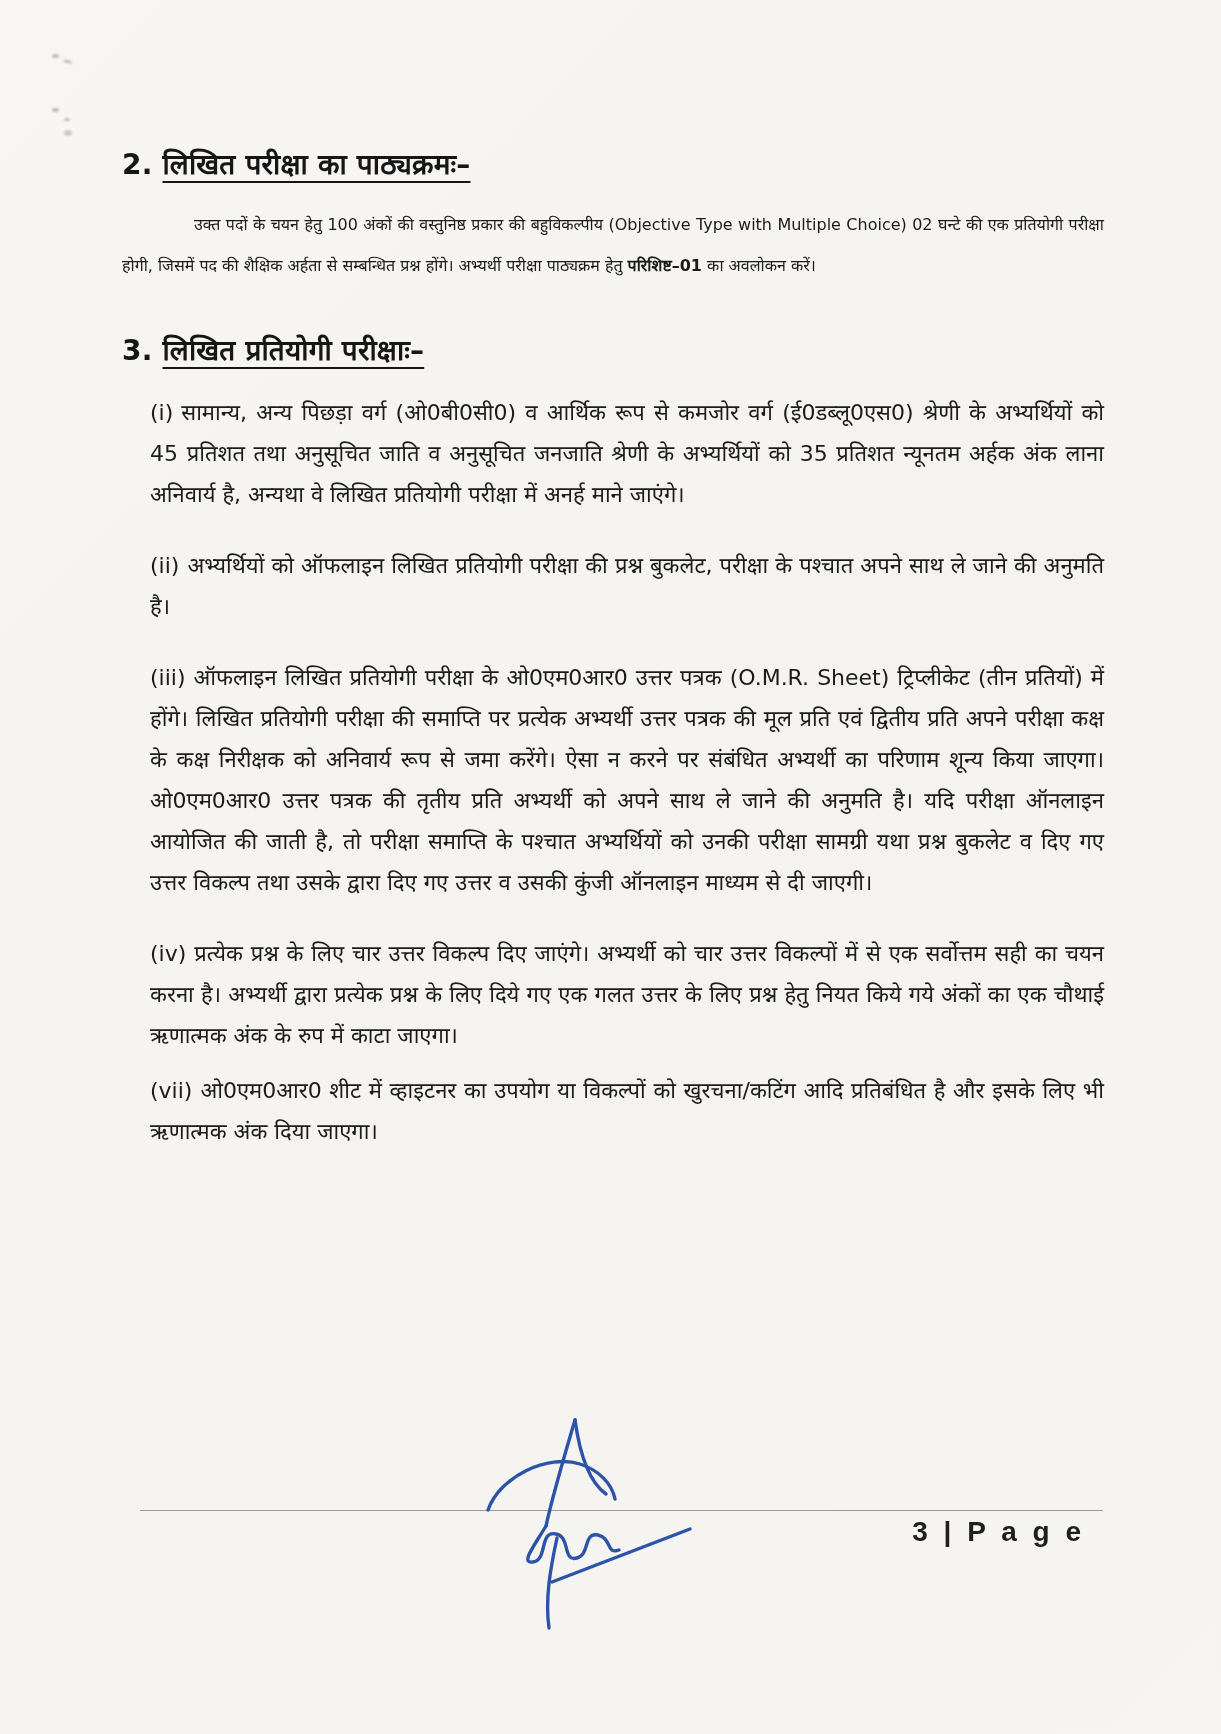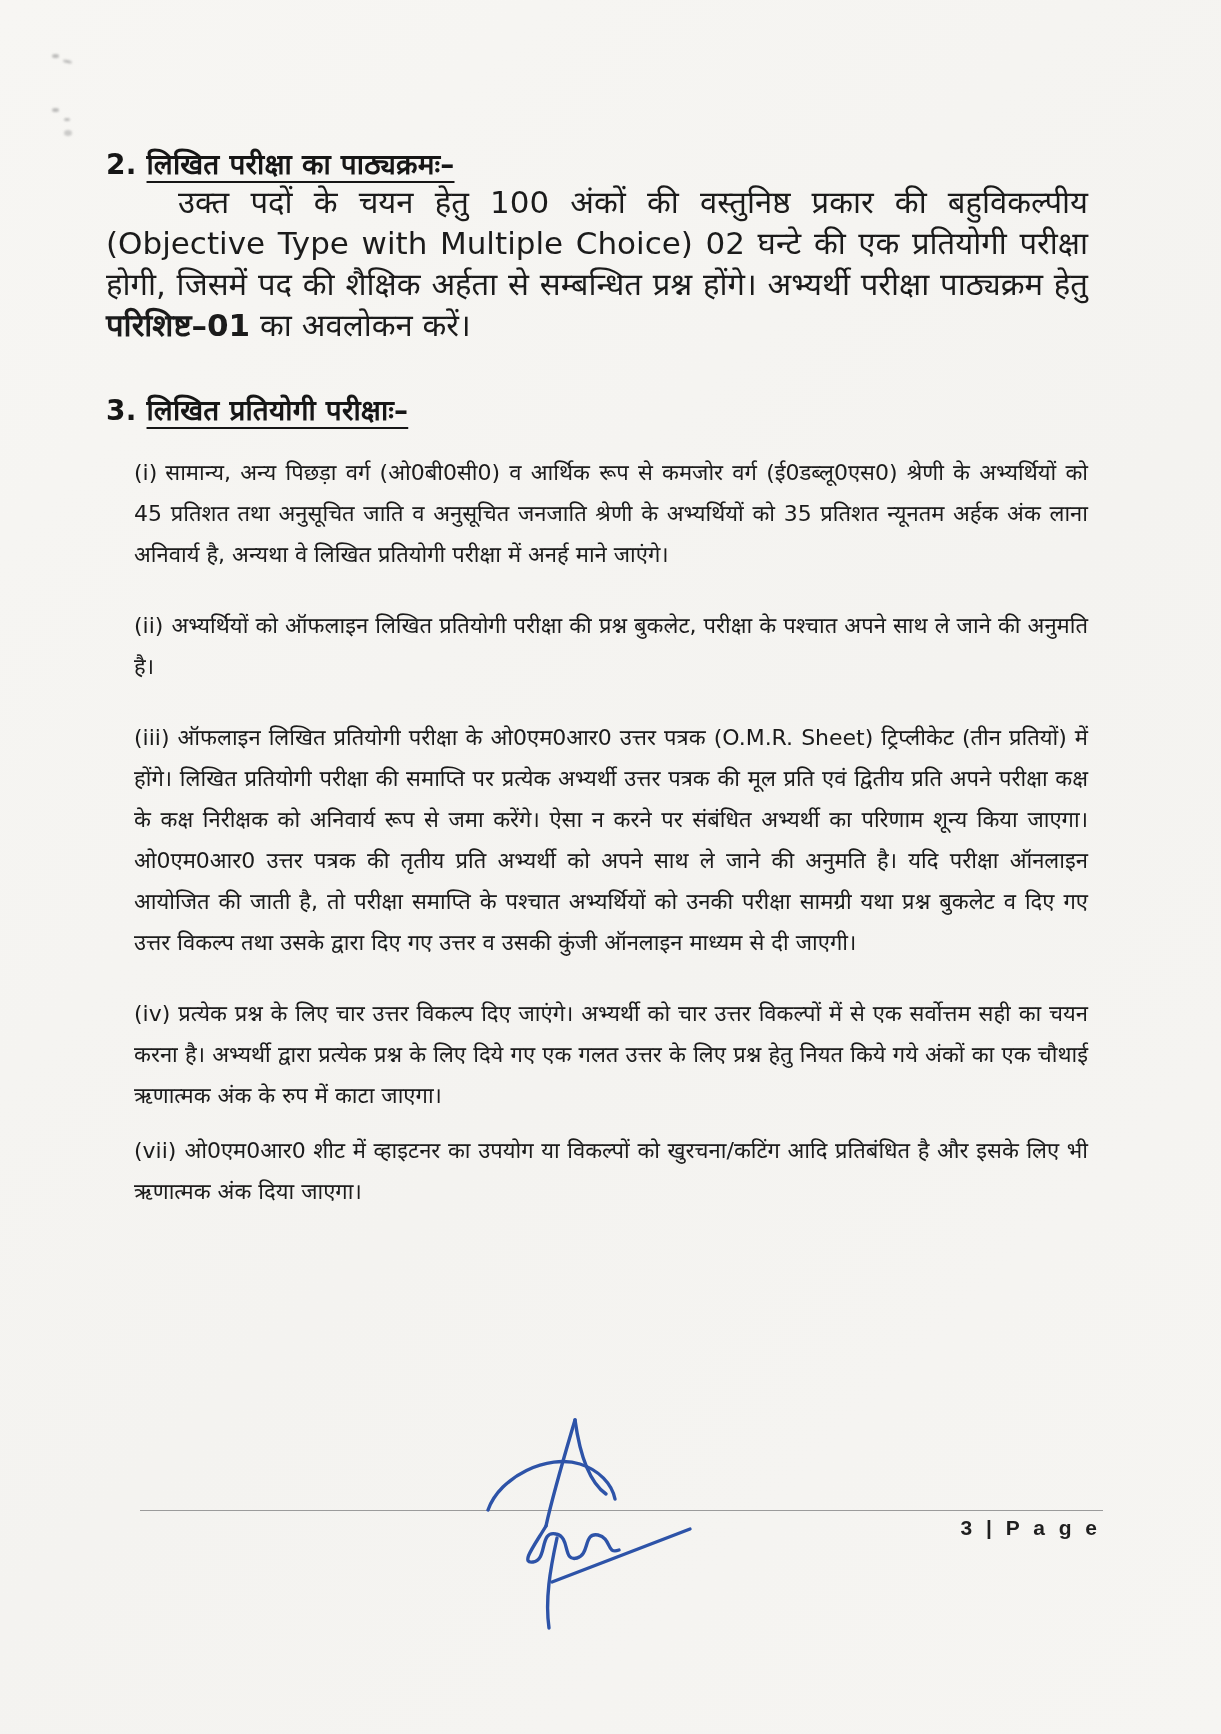--- a/index.html
+++ b/index.html
@@ -29,39 +29,40 @@
     filter: blur(1px);
   }
   .smudge.s1 { left: 52px; top: 54px; width: 7px; height: 4px; }
   .smudge.s2 { left: 63px; top: 60px; width: 9px; height: 3px; transform: rotate(12deg); }
   .smudge.s3 { left: 52px; top: 108px; width: 7px; height: 4px; }
   .smudge.s4 { left: 64px; top: 118px; width: 6px; height: 3px; }
   .smudge.s5 { left: 64px; top: 130px; width: 8px; height: 6px; opacity:.4; }
 
   .content {
     position: absolute;
-    left: 106px;
+    left: 122px;
     top: 144px;
     width: 982px;
   }
   .section-heading {
     font-size: 28px;
     font-weight: bold;
     letter-spacing: .2px;
     color: #161616;
   }
   .section-heading .heading-title {
     text-decoration: underline;
     text-decoration-thickness: 2px;
     text-underline-offset: 7px;
   }
   .heading-number { margin-right: 10px; }
 
   .body-paragraph {
-    font-size: 31px;
+    margin-top: 22px;
+    font-size: 16px;
     line-height: 41px;
     text-align: justify;
     text-indent: 72px;
     color: #1b1b1b;
   }
   .bold-run { font-weight: bold; }
 
   .heading-3 { margin-top: 44px; }
 
   .items {
@@ -84,23 +85,23 @@
   .footer-rule {
     position: absolute;
     left: 140px;
     top: 1510px;
     width: 963px;
     border-top: 1.6px solid #9b9b9b;
   }
   .page-number {
     position: absolute;
     top: 1516px;
-    right: 120px;
+    right: 136px;
     font-family: "Liberation Sans", sans-serif;
-    font-size: 21px;
+    font-size: 28px;
     font-weight: bold;
     letter-spacing: 4px;
     color: #1f1f1f;
   }
   .signature {
     position: absolute;
     left: 460px;
     top: 1408px;
     width: 286px;
     height: 236px;

